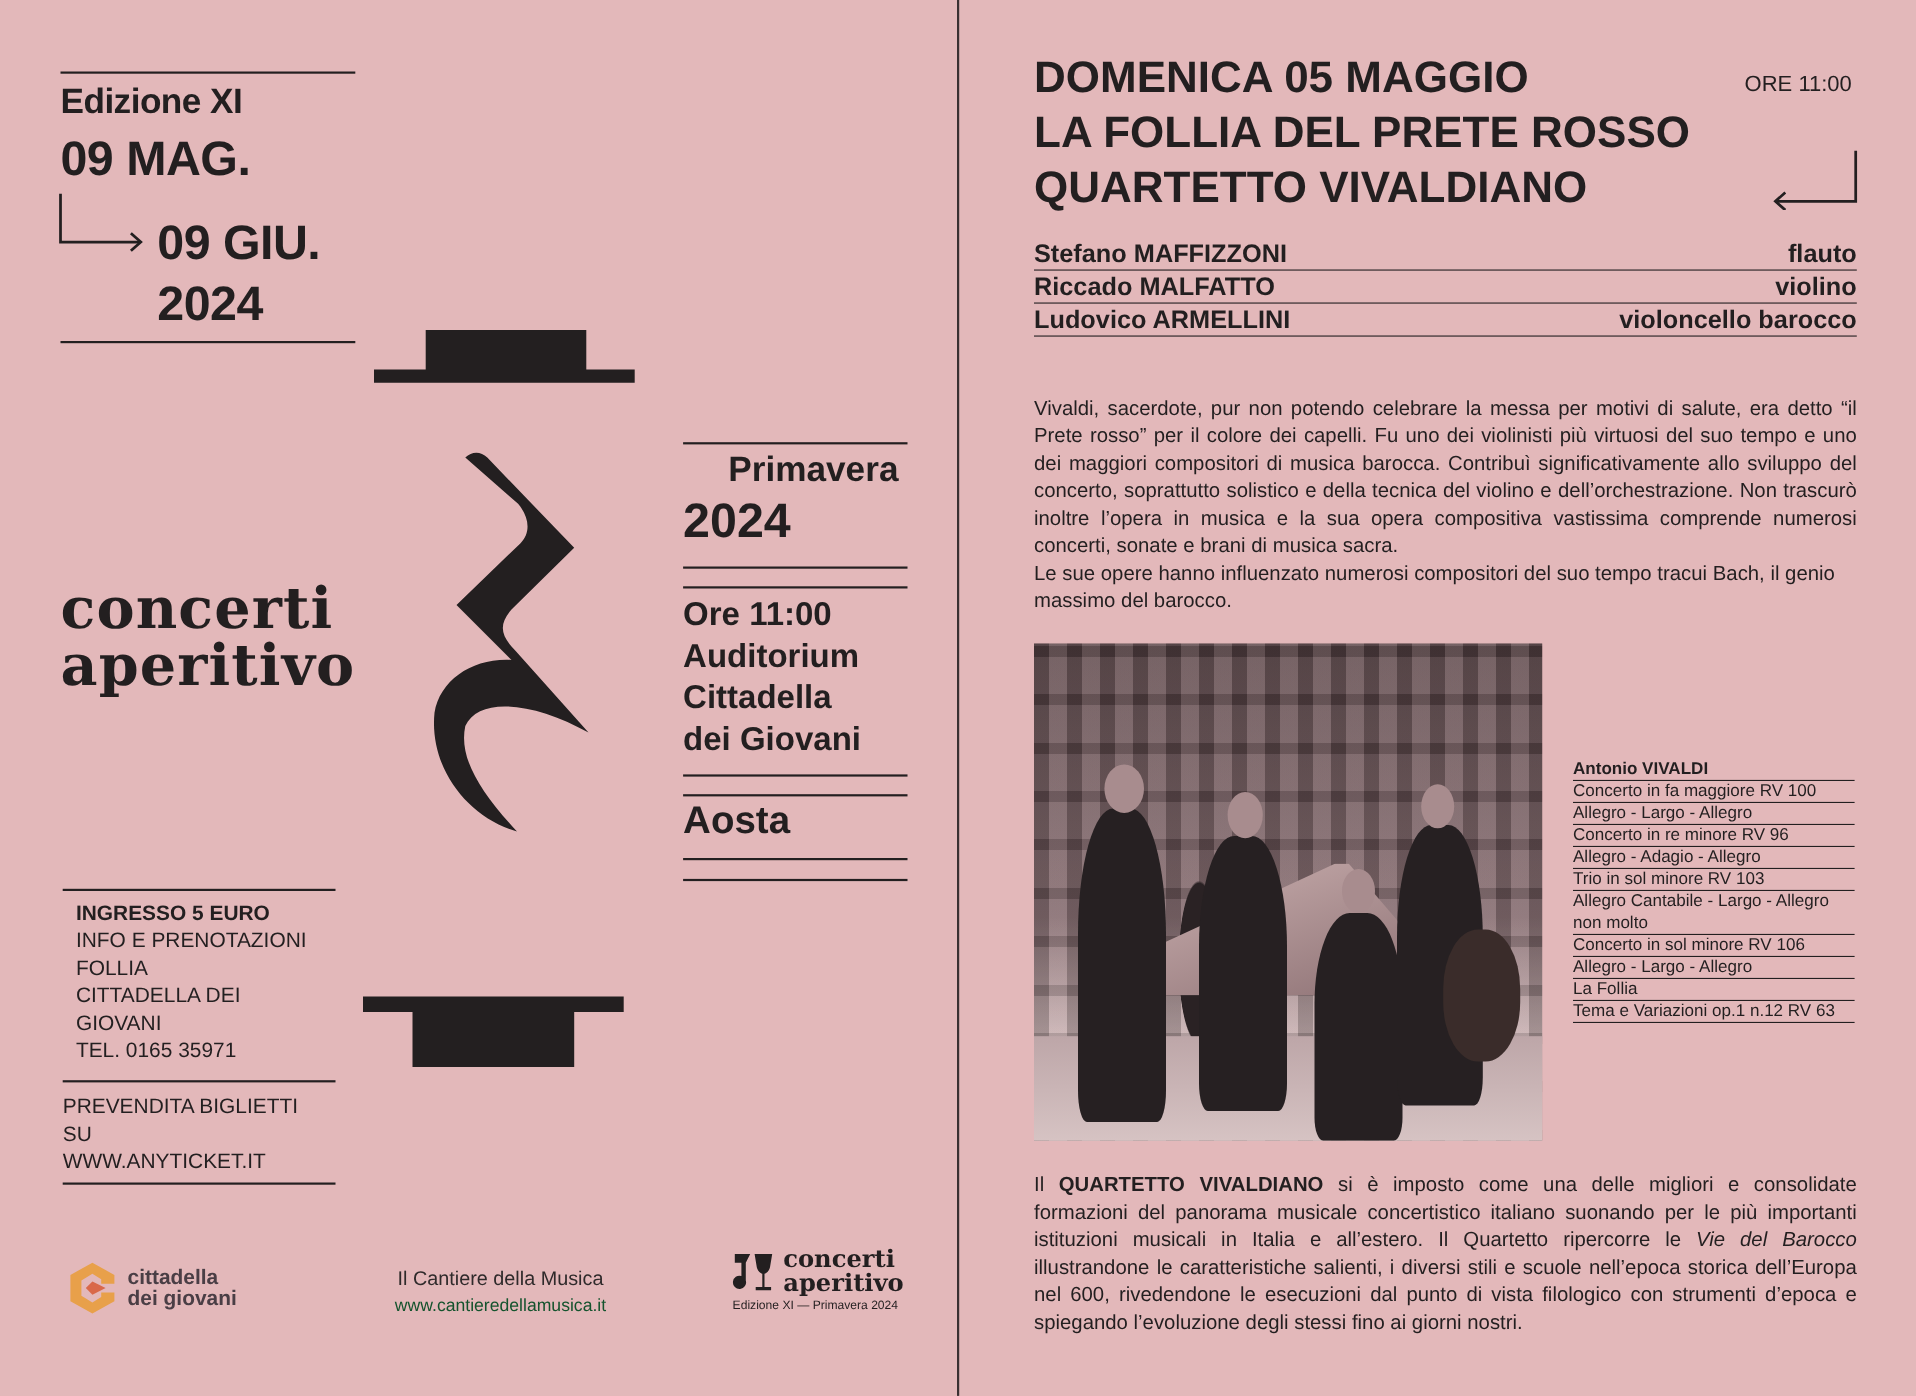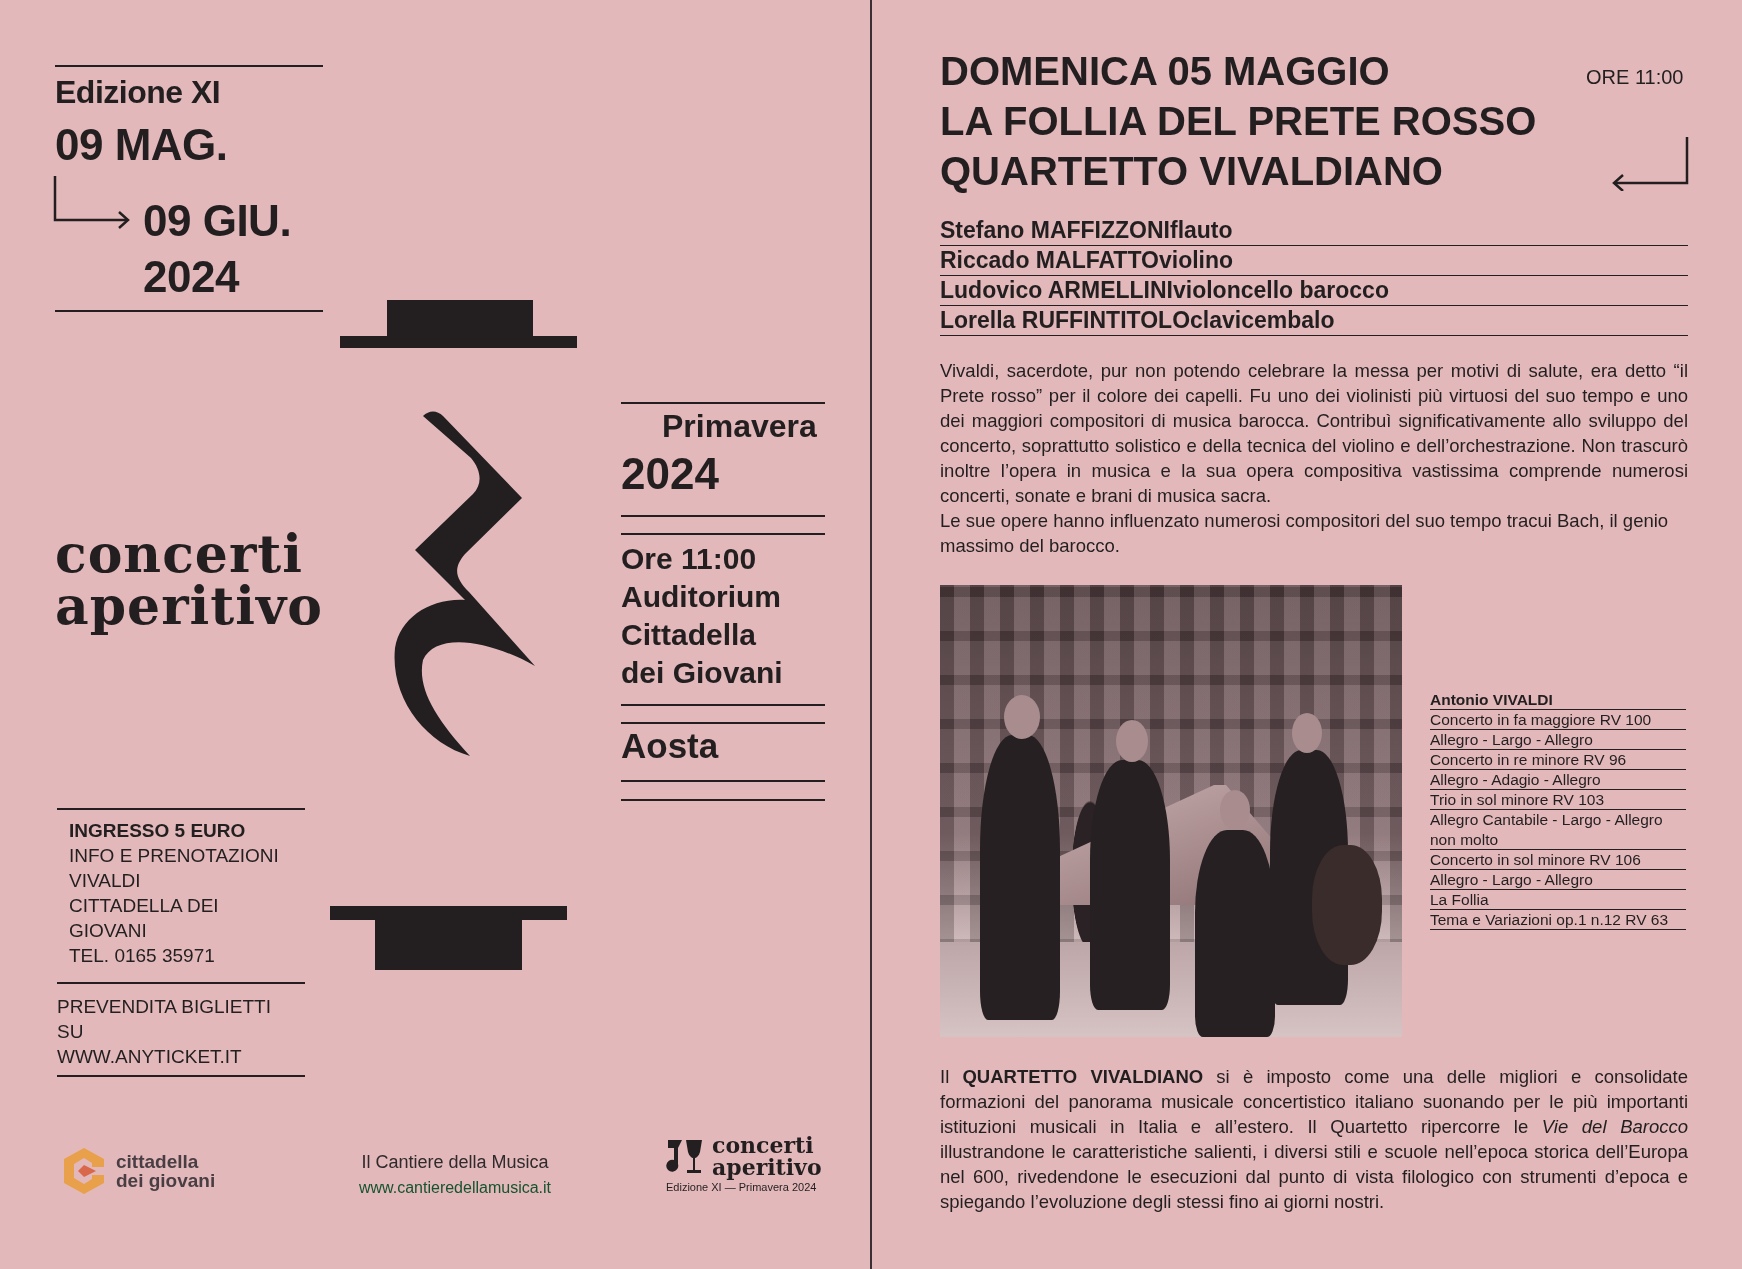--- a/index.html
+++ b/index.html
@@ -44,21 +44,21 @@
   .logo-concerti .row { display: flex; align-items: center; gap: 6px; }
   .logo-concerti .name { font-family: "DejaVu Serif", serif; font-weight: 700; font-size: 22px; line-height: 22px; }
   .logo-concerti .sub { font-size: 11px; margin-top: 3px; }
 
   
   .title { left: 940px; top: 46px; font-weight: 700; font-size: 40px; line-height: 50px; letter-spacing: 0px; }
   .time-top { left: 1586px; top: 66px; font-size: 20px; }
   .return-arrow { left: 1610px; top: 135px; }
 
   .performers { left: 940px; top: 216px; width: 748px; }
-  .perf-row { display: flex; justify-content: flex-start; font-weight: 700; font-size: 23px; line-height: 28px; border-bottom: 1.5px solid #231f20; height: 30px; }
+  .perf-row { display: flex; justify-content: space-between; font-weight: 700; font-size: 23px; line-height: 28px; border-bottom: 1.5px solid #231f20; height: 30px; }
 
   .bio { left: 940px; top: 358px; width: 748px; font-size: 18.5px; line-height: 25px; text-align: justify; }
 
   .photo { left: 940px; top: 585px; width: 462px; height: 452px;
     background:
       radial-gradient(ellipse 30px 120px at 150px 290px, #2a2224 60%, transparent 62%),
       radial-gradient(ellipse 35px 130px at 190px 290px, #241d1f 60%, transparent 62%),
       radial-gradient(ellipse 30px 120px at 380px 290px, #2a2224 60%, transparent 62%),
       radial-gradient(ellipse 30px 100px at 290px 340px, #2c2426 60%, transparent 62%),
       repeating-linear-gradient(90deg, rgba(0,0,0,0.18) 0 14px, rgba(255,240,240,0.1) 14px 30px),
@@ -127,21 +127,21 @@
 <div class="rule" style="left:621px;top:704px;width:204px;"></div>
 <div class="rule" style="left:621px;top:722px;width:204px;"></div>
 <div class="abs city">Aosta</div>
 <div class="rule" style="left:621px;top:780px;width:204px;"></div>
 <div class="rule" style="left:621px;top:799px;width:204px;"></div>
 
 <div class="rule" style="left:57px;top:808px;width:248px;"></div>
 <div class="abs info">
   <div class="b">INGRESSO 5 EURO</div>
   <div>INFO E PRENOTAZIONI</div>
-  <div>VIVALDI</div>
+  <div>FOLLIA</div>
   <div>CITTADELLA DEI</div>
   <div>GIOVANI</div>
   <div>TEL. 0165 35971</div>
 </div>
 <div class="rule" style="left:57px;top:982px;width:248px;"></div>
 <div class="abs presale">
   <div>PREVENDITA BIGLIETTI</div>
   <div>SU</div>
   <div>WWW.ANYTICKET.IT</div>
 </div>
@@ -193,24 +193,20 @@
       <span>Stefano MAFFIZZONI</span>
       <span>flauto</span>
     </div>
   <div class="perf-row">
       <span>Riccado MALFATTO</span>
       <span>violino</span>
     </div>
   <div class="perf-row">
       <span>Ludovico ARMELLINI</span>
       <span>violoncello barocco</span>
-    </div>
-  <div class="perf-row">
-      <span>Lorella RUFFINTITOLO</span>
-      <span>clavicembalo</span>
     </div>
 </div>
 
 <div class="abs bio">
   <div>Vivaldi, sacerdote, pur non potendo celebrare la messa per motivi di salute, era detto “il Prete rosso” per il colore dei capelli. Fu uno dei violinisti più virtuosi del suo tempo e uno dei maggiori compositori di musica barocca. Contribuì significativamente allo sviluppo del concerto, soprattutto solistico e della tecnica del violino e dell’orchestrazione. Non trascurò inoltre l’opera in musica e la sua opera compositiva vastissima comprende numerosi concerti, sonate e brani di musica sacra.</div>
   <div style="text-align:left">Le sue opere hanno influenzato numerosi compositori del suo tempo tracui Bach, il genio massimo del barocco.</div>
 </div>
 
 <div class="abs photo" title="Quartet with flute, violin, harpsichord and cello in a baroque theater">
   <div class="floor"></div>

